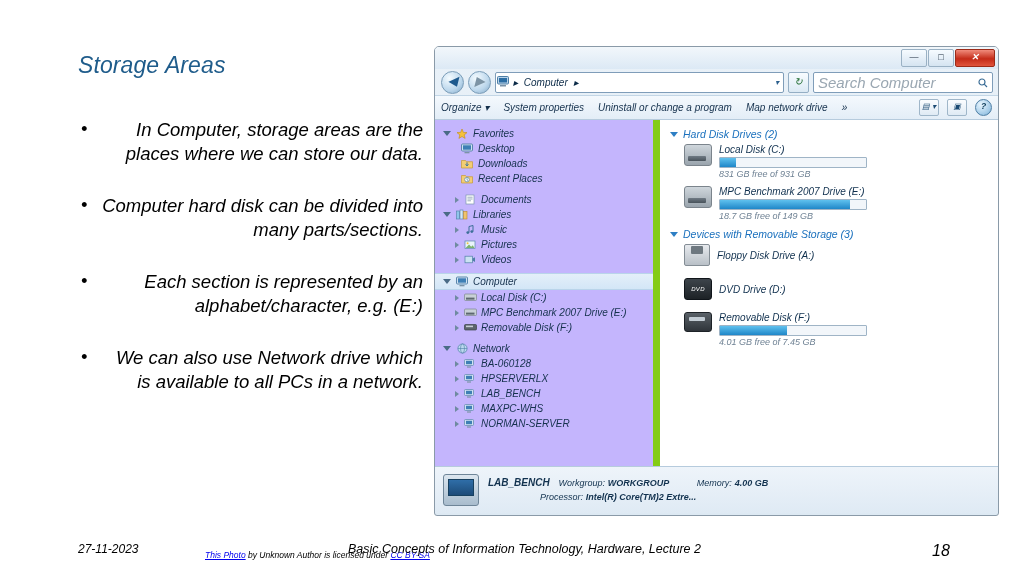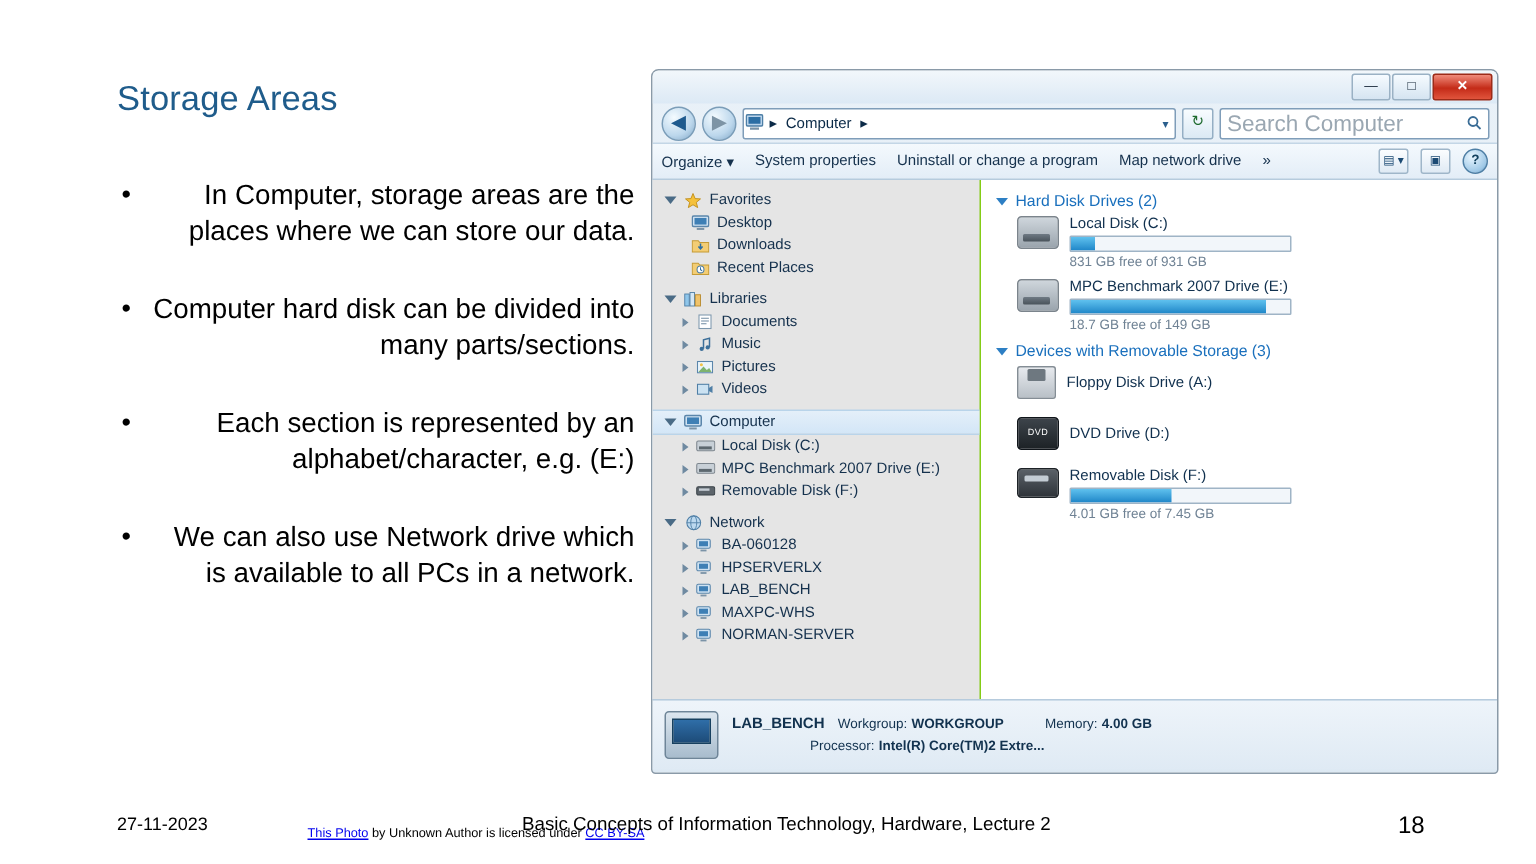--- a/index.html
+++ b/index.html
@@ -9,20 +9,21 @@
     height: 576px;
     background: #ffffff;
     font-family: "Liberation Sans", sans-serif;
     overflow: hidden;
   }
   .slide {
     position: relative;
     width: 940px;
     height: 576px;
     background: #ffffff;
+    font-style: italic;
   }
 
   
   .slide-title {
     position: absolute;
     left: 78px;
     top: 52px;
     font-size: 23px;
     color: #1f5c8b;
     font-family: "Liberation Sans", sans-serif;
@@ -223,22 +224,22 @@
     color: #13415f; font-size: 9px; text-align: center; line-height: 13px; font-weight: bold;
   }
   
   .ex-body {
     display: flex;
     height: 346px;
     background: #ffffff;
   }
   .nav-pane {
     width: 218px;
-    background: #e5e5e5;
-    border-right: 1px solid #84cc16;
+    background: #c4b5fd;
+    border-right: 7px solid #84cc16;
     padding: 6px 0 0 0;
     font-size: 10px;
     color: #15314d;
     position: relative;
   }
   .np-group {
     margin-bottom: 6px;
   }
   .np-row {
     display: flex;
@@ -492,42 +493,42 @@
                   <path d="M0.5 2.5h4l1 1.2h6v6.3h-11z" fill="#f3cd74" stroke="#c59b34" stroke-width=".7"></path>
                   <circle cx="6" cy="6.6" r="2.3" fill="#fff" stroke="#4f7fa6" stroke-width=".7"></circle>
                   <path d="M6 5.2v1.6l1.1.7" stroke="#2c6ea4" stroke-width=".7" fill="none"></path>
                 </svg>
             </span>
             <span>Recent Places</span>
           </div>
         </div>
 
         <div class="np-group">
-          <div class="np-row head">
-            <span class="tri open"></span>
-            <span class="ic">
-              <svg width="12" height="11" viewBox="0 0 12 11">
-                  <rect x="0.5" y="2" width="3" height="8" fill="#8fc6ea" stroke="#4f7fa6" stroke-width=".6"></rect>
-                  <rect x="4" y="1" width="3" height="9" fill="#d4e7f6" stroke="#4f7fa6" stroke-width=".6"></rect>
-                  <rect x="7.5" y="2.5" width="3.5" height="7.5" fill="#f0c36b" stroke="#b8892c" stroke-width=".6"></rect>
-                </svg>
-            </span>
-            <span>Libraries</span>
-          </div>
           <div class="np-row child2">
             <span class="tri"></span>
             <span class="ic">
               <svg width="12" height="11" viewBox="0 0 12 11">
                   <rect x="2" y="1" width="8" height="9" fill="#ffffff" stroke="#7d97ad" stroke-width=".7"></rect>
                   <line x1="3.4" y1="3.2" x2="8.6" y2="3.2" stroke="#6f8aa1" stroke-width=".7"></line>
                   <line x1="3.4" y1="5" x2="8.6" y2="5" stroke="#6f8aa1" stroke-width=".7"></line>
                   <line x1="3.4" y1="6.8" x2="7" y2="6.8" stroke="#6f8aa1" stroke-width=".7"></line>
                 </svg>
             </span>
             <span>Documents</span>
+          </div>
+          <div class="np-row head">
+            <span class="tri open"></span>
+            <span class="ic">
+              <svg width="12" height="11" viewBox="0 0 12 11">
+                  <rect x="0.5" y="2" width="3" height="8" fill="#8fc6ea" stroke="#4f7fa6" stroke-width=".6"></rect>
+                  <rect x="4" y="1" width="3" height="9" fill="#d4e7f6" stroke="#4f7fa6" stroke-width=".6"></rect>
+                  <rect x="7.5" y="2.5" width="3.5" height="7.5" fill="#f0c36b" stroke="#b8892c" stroke-width=".6"></rect>
+                </svg>
+            </span>
+            <span>Libraries</span>
           </div>
           <div class="np-row child2">
             <span class="tri"></span>
             <span class="ic">
               <svg width="12" height="11" viewBox="0 0 12 11">
                   <path d="M5 8.5V2.5l4-1v6" stroke="#3d6f99" stroke-width="1" fill="none"></path>
                   <circle cx="3.8" cy="8.6" r="1.4" fill="#3d6f99"></circle>
                   <circle cx="7.8" cy="7.6" r="1.4" fill="#3d6f99"></circle>
                 </svg>
             </span>

